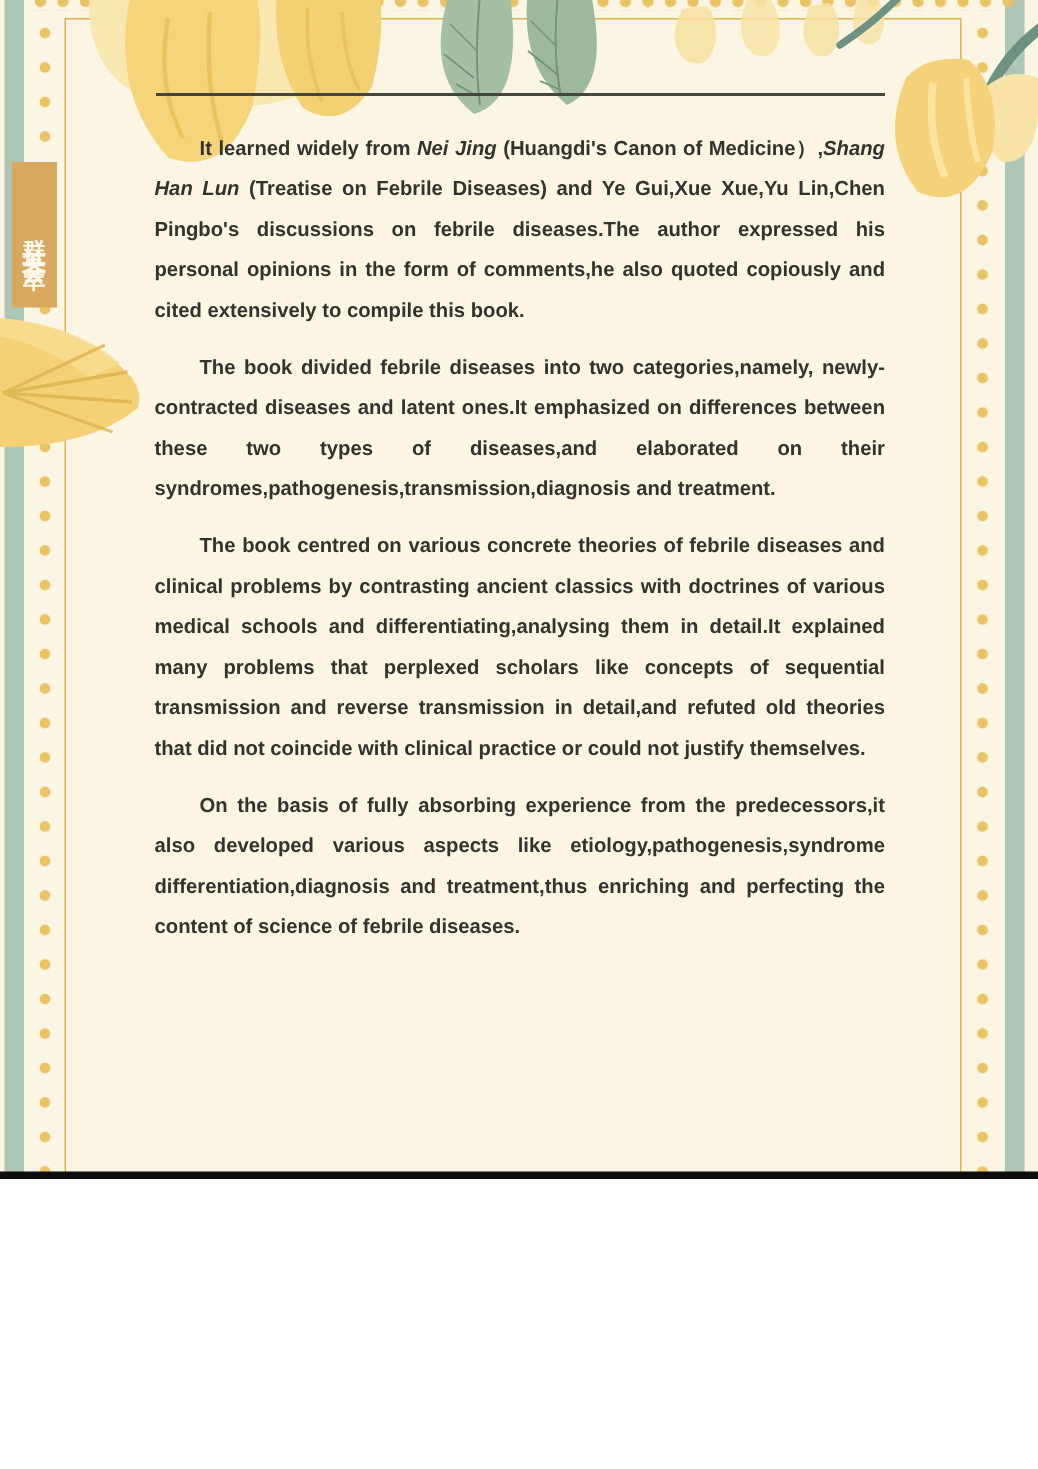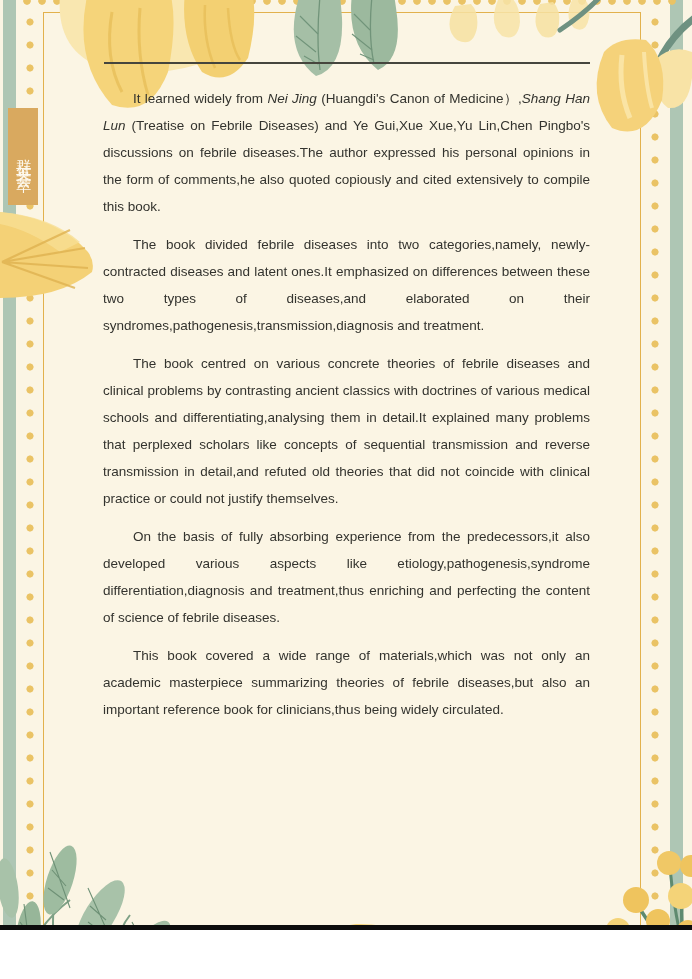--- a/index.html
+++ b/index.html
@@ -10,22 +10,23 @@
     --label-bg:#D9A95F;
     --label-text:#FDF9EF;
     --text-color:#33332E;
     --rule-color:#45453D;
     --page-num-color:#4A4A45;
     --bottom-bar:#0D0D0D;
   }
   html,body{margin:0;padding:0;}
   body{font-family:"Liberation Sans",sans-serif;}
   .page{
-    position:relative;width:692px;height:930px;overflow:hidden;
+    position:relative;width:692px;height:786px;overflow:hidden;
     background:var(--page-bg);
+    font-weight:bold;
   }
   .stripe{position:absolute;top:0;bottom:0;background:var(--stripe-sage);z-index:1;}
   .stripe.left{left:3px;width:13px;}
   .stripe.right{left:670px;width:13px;}
   .dotcol{
     position:absolute;top:18px;bottom:0;width:8px;z-index:2;
     background-image:radial-gradient(circle at 4px 4px,var(--dot-yellow) 3.2px,rgba(0,0,0,0) 3.9px);
     background-size:8px 23px;background-repeat:repeat-y;
   }
   .dotcol.left{left:26px;}
@@ -169,20 +170,19 @@
 
   <div class="side-label">群英荟萃</div>
 
   <div class="header-rule"></div>
 
   <div class="text-body">
       <p><span>It learned widely from </span><em>Nei Jing</em><span> (Huangdi's Canon of Medicine）,</span><em>Shang Han Lun</em><span> (Treatise on Febrile Diseases) and Ye Gui,Xue Xue,Yu Lin,Chen Pingbo's discussions on febrile diseases.The author expressed his personal opinions in the form of comments,he also quoted copiously and cited extensively to compile this book.</span></p>
       <p><span>The book divided febrile diseases into two categories,namely, newly-contracted diseases and latent ones.It emphasized on differences between these two types of diseases,and elaborated on their syndromes,pathogenesis,transmission,diagnosis and treatment.</span></p>
       <p><span>The book centred on various concrete theories of febrile diseases and clinical problems by contrasting ancient classics with doctrines of various medical schools and differentiating,analysing them in detail.It explained many problems that perplexed scholars like concepts of sequential transmission and reverse transmission in detail,and refuted old theories that did not coincide with clinical practice or could not justify themselves.</span></p>
       <p><span>On the basis of fully absorbing experience from the predecessors,it also developed various aspects like etiology,pathogenesis,syndrome differentiation,diagnosis and treatment,thus enriching and perfecting the content of science of febrile diseases.</span></p>
-      <p><span>This book covered a wide range of materials,which was not only an academic masterpiece summarizing theories of febrile diseases,but also an important reference book for clinicians,thus being widely circulated.</span></p>
     </div>
 
   <div class="page-number">22</div>
 
   <div class="bottom-bar"></div>
 
 </div>
 
 </body></html>

